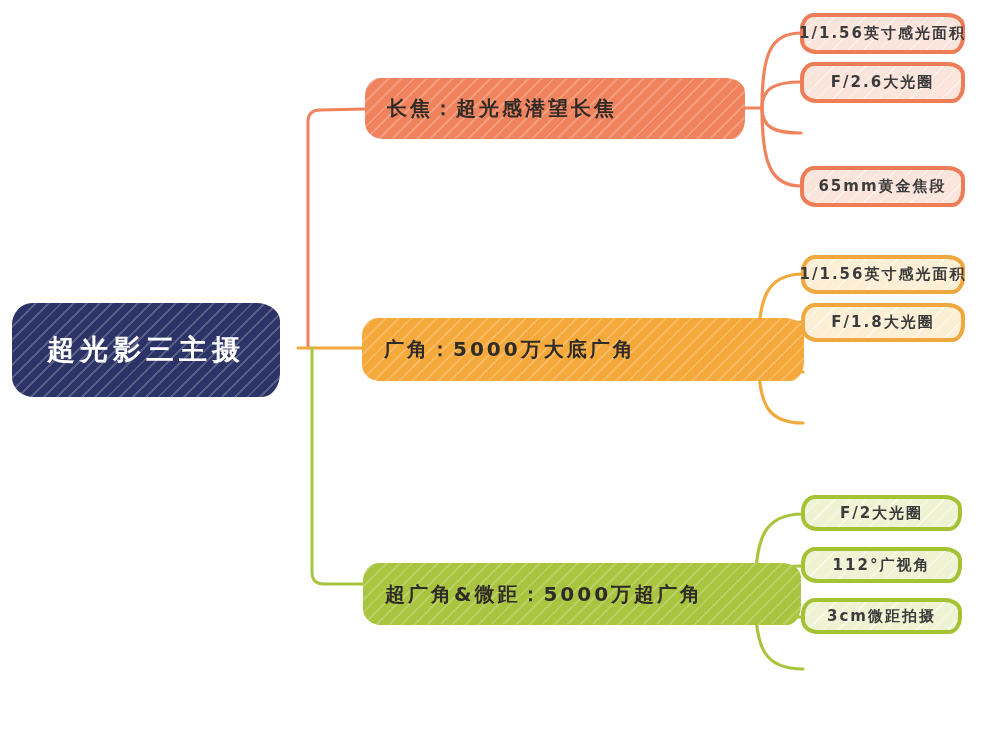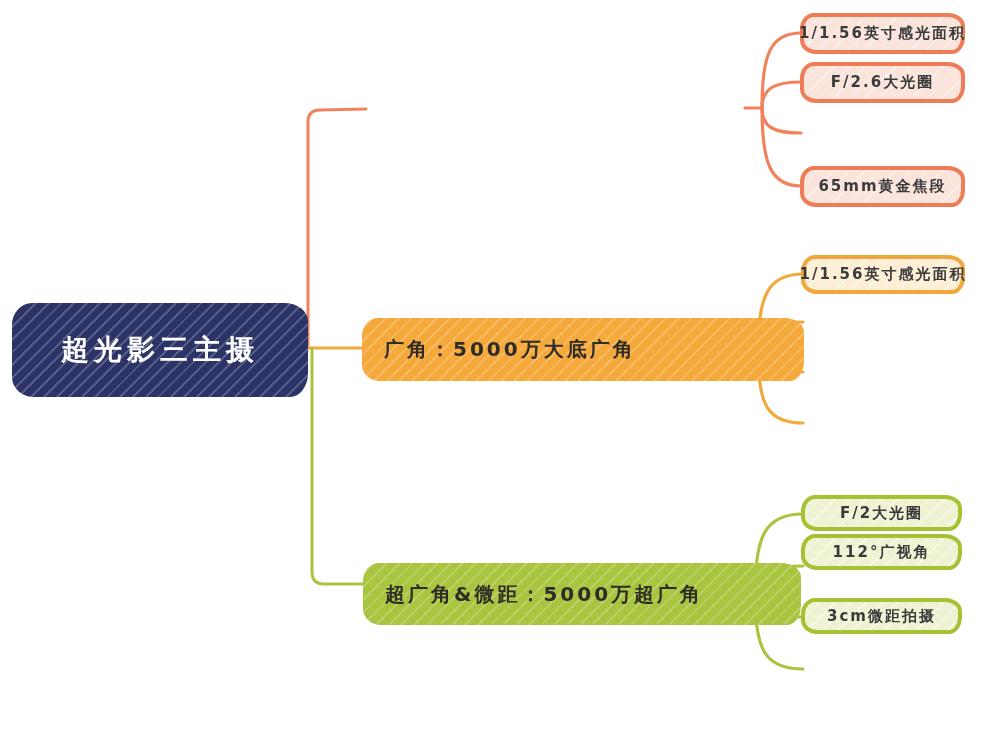--- a/index.html
+++ b/index.html
@@ -32,21 +32,21 @@
     background-image: repeating-linear-gradient(135deg,
       rgba(255,255,255,0) 0px, rgba(255,255,255,0) 7px,
       rgba(255,255,255,0.20) 7px, rgba(255,255,255,0.20) 9px);
   }
   .hatch-faint {
     background-image: repeating-linear-gradient(135deg,
       rgba(255,255,255,0) 0px, rgba(255,255,255,0) 10px,
       rgba(255,255,255,0.55) 10px, rgba(255,255,255,0.55) 11px);
   }
   .root {
-    left: 12px; top: 303px; width: 296px; height: 94px;
+    left: 12px; top: 303px; width: 268px; height: 94px;
     background-color: #2C3467;
     color: #ffffff;
     font-size: 28px;
     letter-spacing: 5px;
     justify-content: center;
     border-radius: 20px 24px 18px 22px / 22px 18px 24px 20px;
   }
   .branch {
     font-size: 20px;
     letter-spacing: 3px;
@@ -104,26 +104,28 @@
       <path d="M742 594 H755"></path>
       <path d="M755 594 C755 536 765 514 803 514"></path>
       <path d="M755 594 C755 572 770 566 803 566"></path>
       <path d="M755 594 C755 614 770 617 803 617"></path>
       <path d="M755 594 C755 650 765 669 803 669"></path>
     </g>
   </svg>
 
   <div class="node root hatch-strong">超光影三主摄</div>
 
+  <div class="node branch branch-1 hatch-strong">长焦：超光感潜望长焦</div>
   <div class="node branch branch-2 hatch-strong">广角：5000万大底广角</div>
   <div class="node branch branch-3 hatch-strong">超广角&amp;微距：5000万超广角</div>
 
   <div class="node leaf g1 hatch-faint" style="top:13px">1/1.56英寸感光面积</div>
   <div class="node leaf g1 hatch-faint" style="top:62px">F/2.6大光圈</div>
   <div class="node leaf g1 hatch-faint" style="top:166px">65mm黄金焦段</div>
 
   <div class="node leaf g2 hatch-faint" style="top:255px">1/1.56英寸感光面积</div>
+  <div class="node leaf g2 hatch-faint" style="top:303px">F/1.8大光圈</div>
 
   <div class="node leaf g3 hatch-faint" style="top:495px">F/2大光圈</div>
-  <div class="node leaf g3 hatch-faint" style="top:534px">112°广视角</div>
+  <div class="node leaf g3 hatch-faint" style="top:547px">112°广视角</div>
   <div class="node leaf g3 hatch-faint" style="top:598px">3cm微距拍摄</div>
 
 </div>
 
 </body></html>

